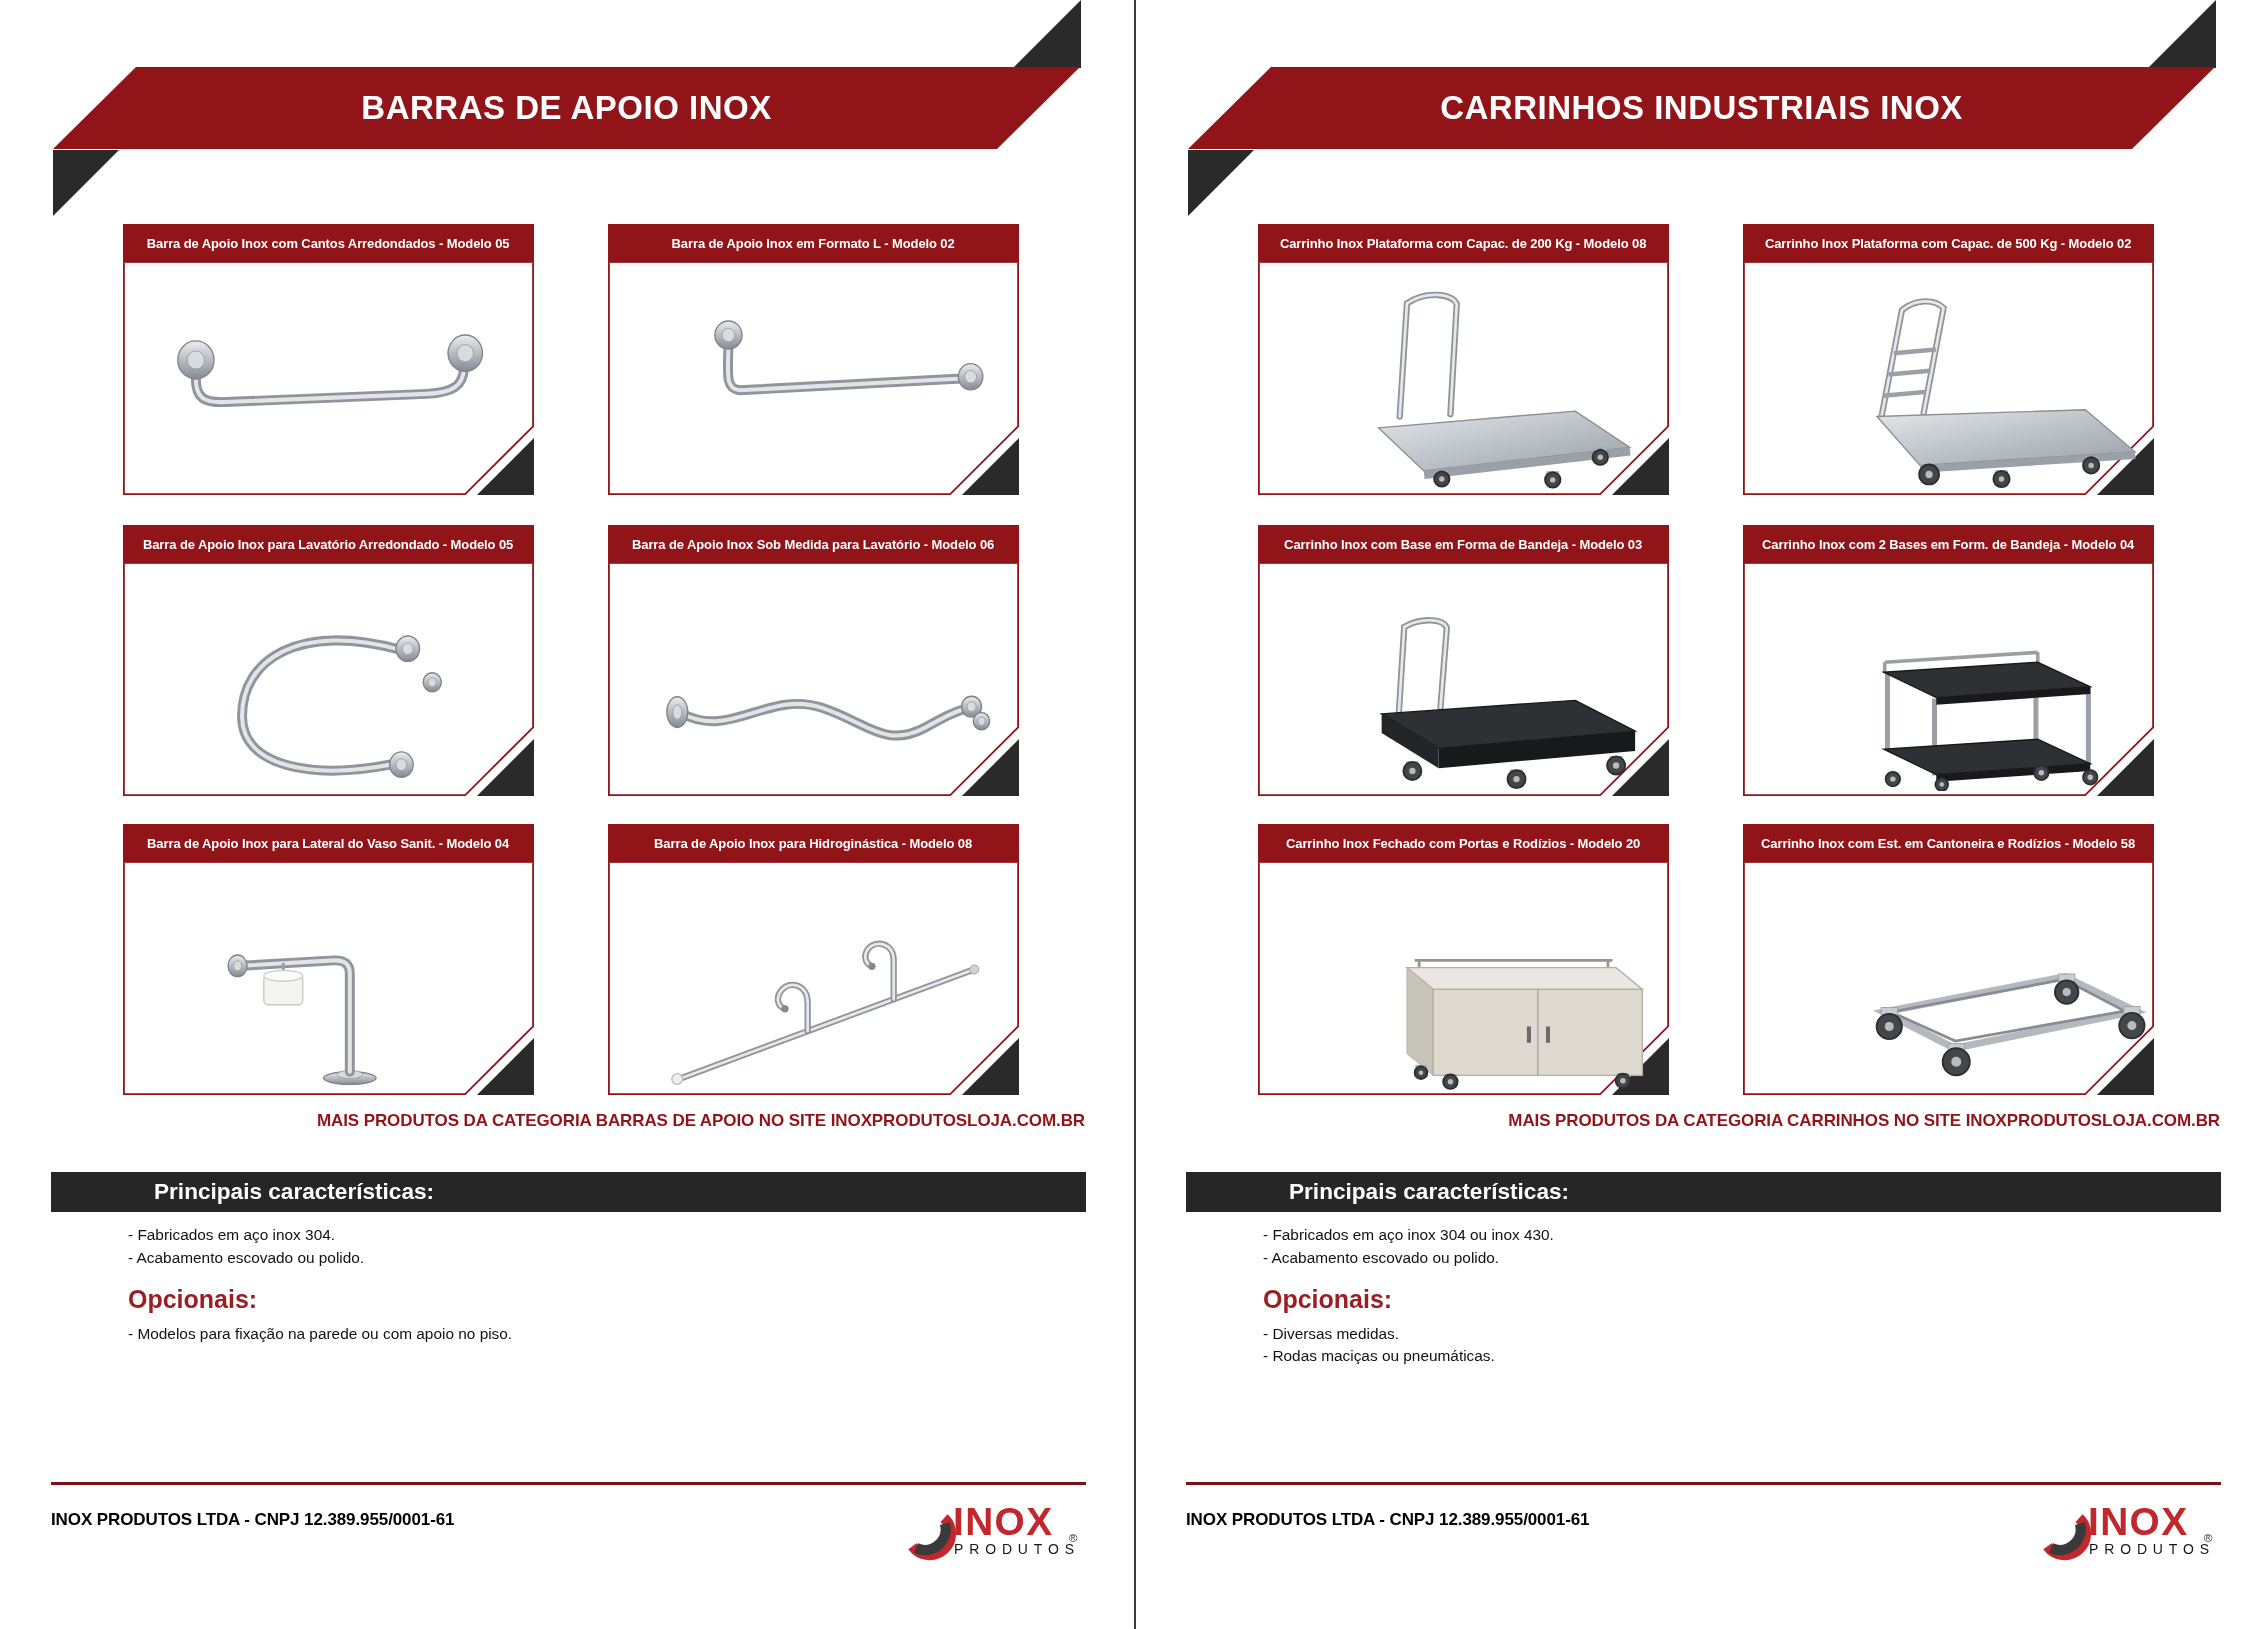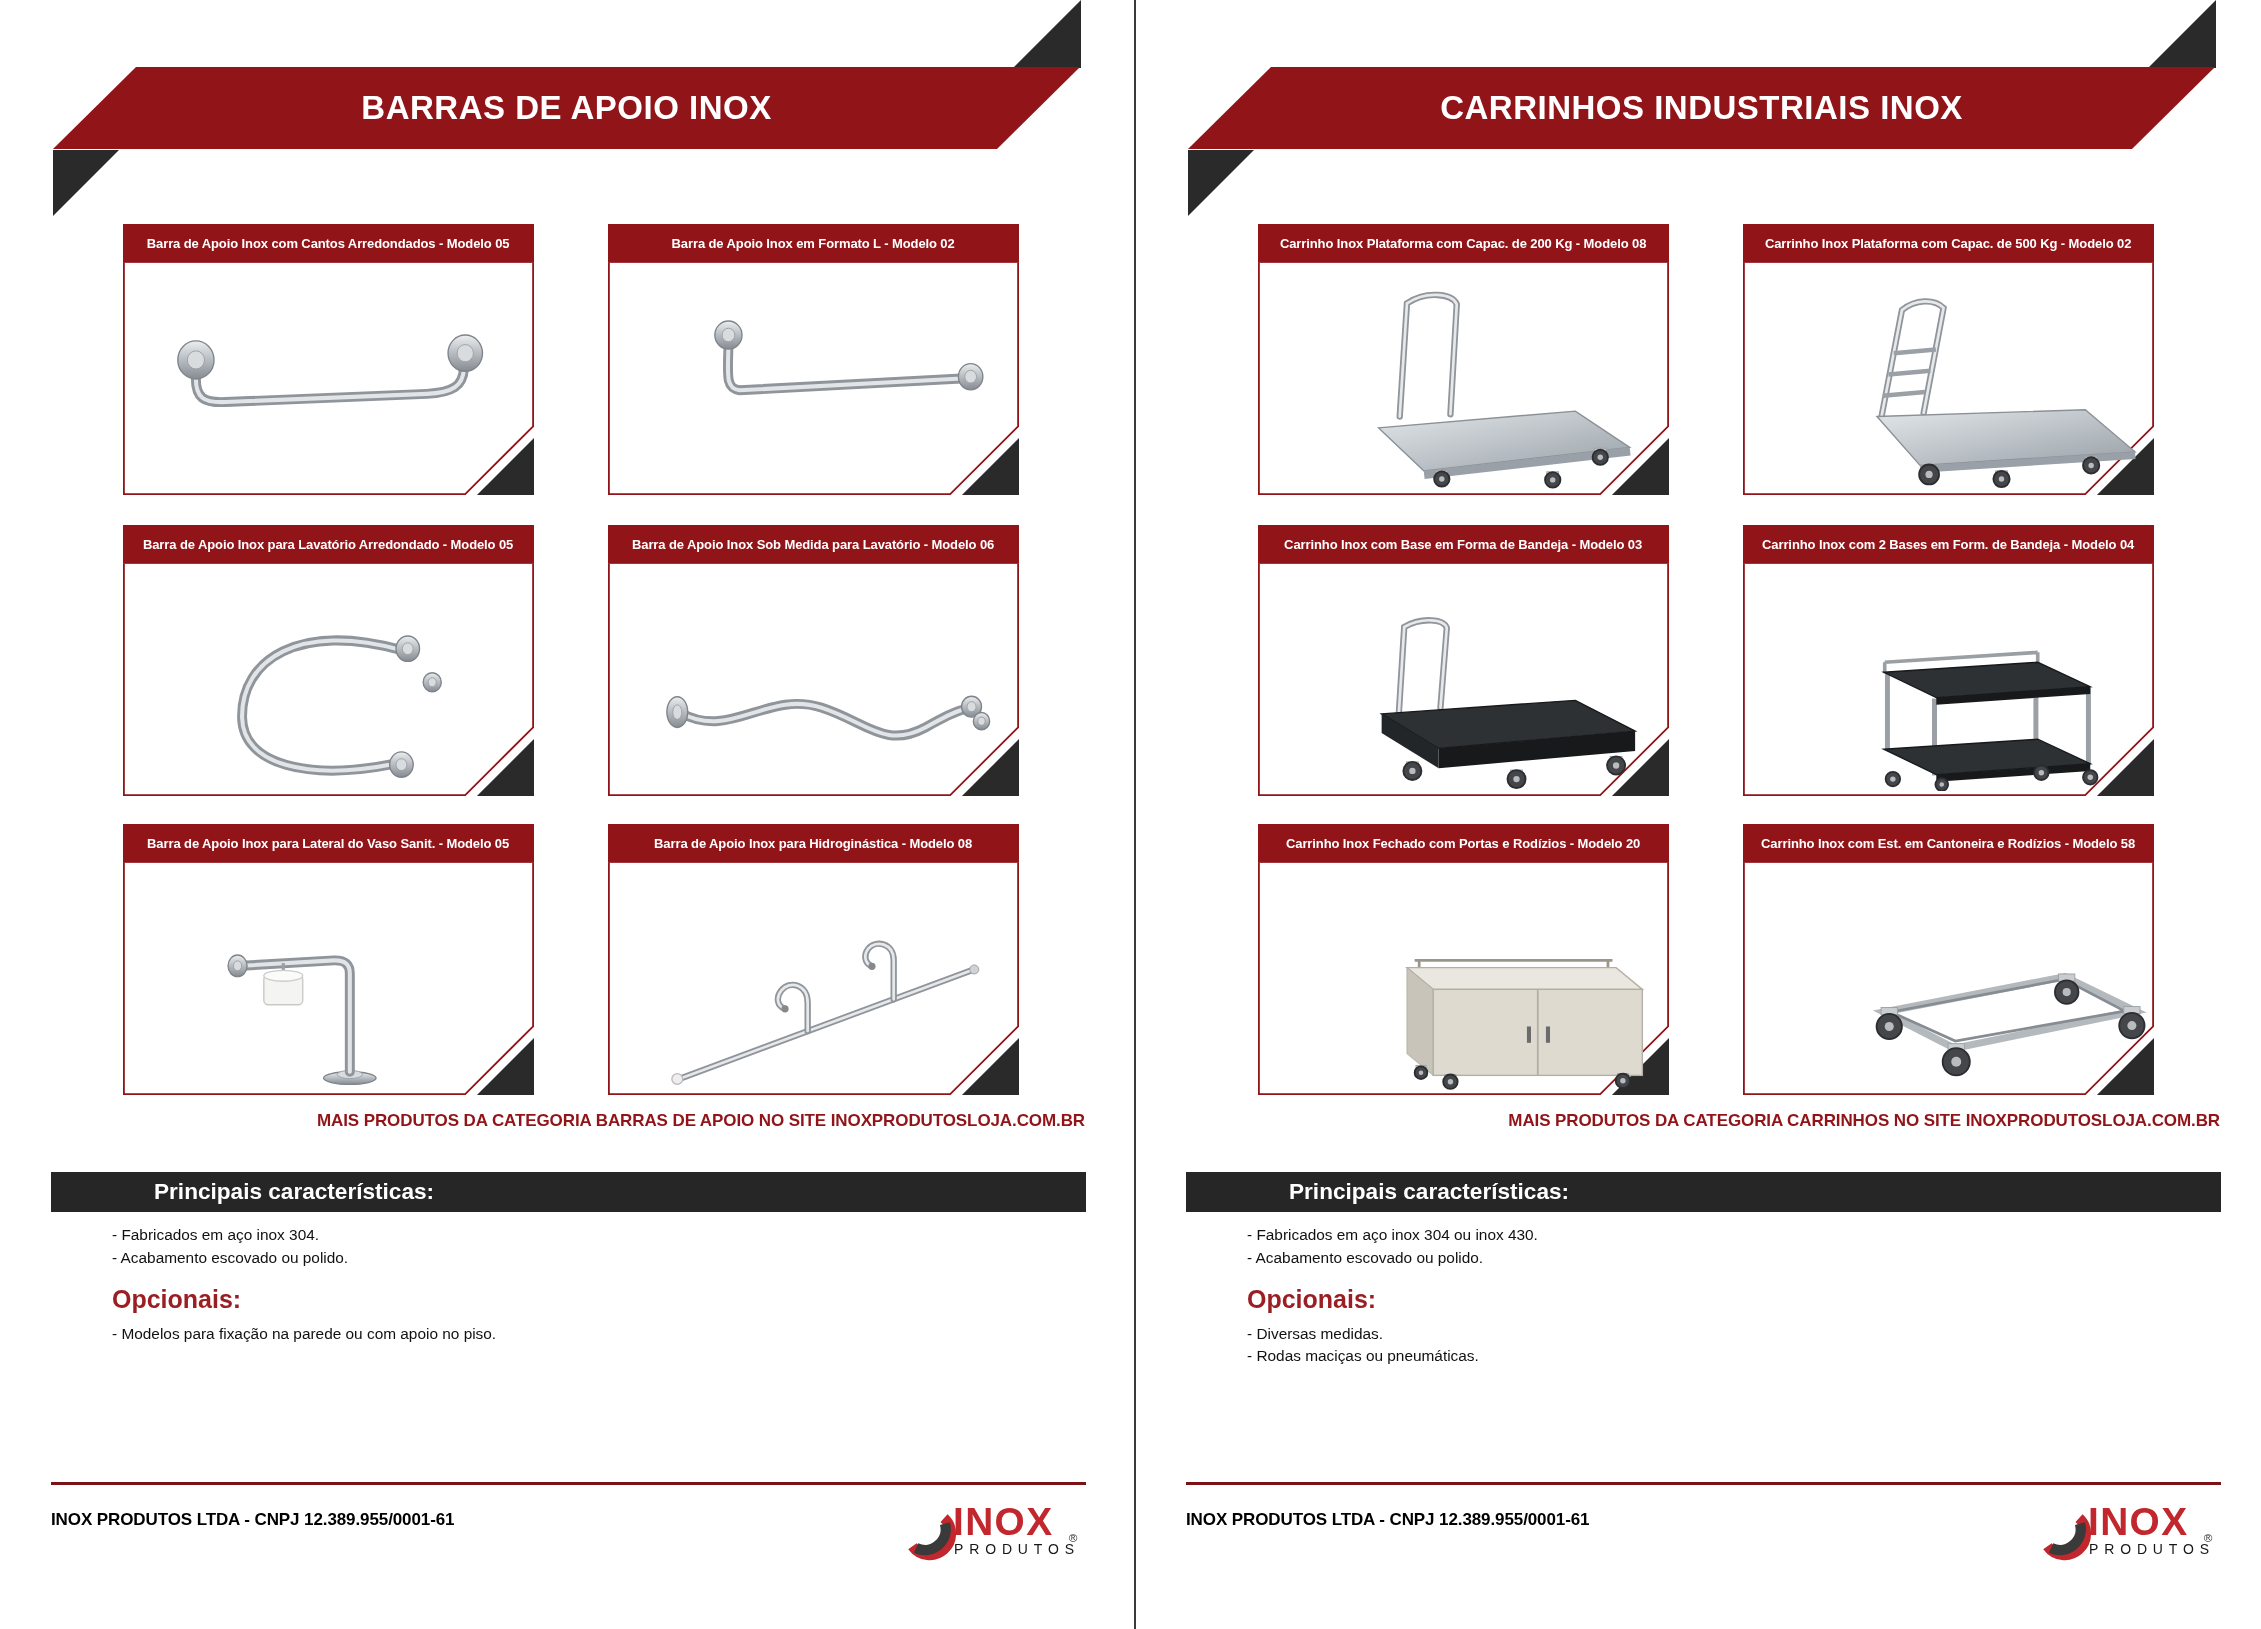--- a/index.html
+++ b/index.html
@@ -46,21 +46,21 @@
   .cabT{fill:#eae7e0;stroke:#b3afa4;stroke-width:3}
   .cabF{fill:#dedacf;stroke:#b3afa4;stroke-width:3}
   .cabS{fill:#c8c4b9;stroke:#b3afa4;stroke-width:2}
 
   
   .more{position:absolute;left:50px;top:1107px;width:1035px;height:27px;line-height:27px;
         text-align:right;color:#911419;font-weight:bold;font-size:17px;letter-spacing:-0.1px}
   .fbar{position:absolute;left:51px;top:1172px;width:1035px;height:40px;background:#262626;
         color:#fff;font-size:22.6px;font-weight:bold;line-height:40px;padding-left:103px;
         box-sizing:border-box}
-  .fblock{position:absolute;left:112px;top:1224px;width:927px}
+  .fblock{position:absolute;left:128px;top:1224px;width:927px}
   .feat{font-size:15.4px;color:#111;height:22.6px;line-height:22.6px}
   .opct{margin-top:16.3px;margin-bottom:8.1px;font-size:25px;font-weight:bold;color:#9B1E23}
   .fline{position:absolute;left:51px;top:1482px;width:1035px;height:2.7px;background:#7A1216}
   .ftext{position:absolute;left:51px;top:1510px;font-size:17px;font-weight:bold;color:#000;
          letter-spacing:-0.1px}
   .logo{position:absolute;left:898px;top:1491px;width:186px;height:76px}
 </style>
 </head>
 <body>
 
@@ -156,21 +156,21 @@
         <ellipse class="fli" cx="814" cy="338" rx="8" ry="9"></ellipse>
     </svg>
   </div>
 
   <div class="card" style="left:123px;top:824px">
     <svg class="frame" viewBox="0 0 908 600" preserveAspectRatio="none">
       <rect x="0" y="0" width="908" height="86" fill="#911419"></rect>
       <path d="M2,86 L2,598 L756,598 L906,448 L906,86" fill="none" stroke="#911419" stroke-width="4"></path>
       <polygon points="908,600 908,474 782,600" fill="#2A2A2A"></polygon>
     </svg>
-    <div class="card-title">Barra de Apoio Inox para Lateral do Vaso Sanit. - Modelo 05</div>
+    <div class="card-title">Barra de Apoio Inox para Lateral do Vaso Sanit. - Modelo 04</div>
     <svg class="product" viewBox="0 0 888 492">
       <ellipse class="fl" cx="490" cy="466" rx="58" ry="14"></ellipse>
       <ellipse class="fli" cx="490" cy="458" rx="28" ry="9"></ellipse>
       <path class="t1" d="M250,218 L455,206 C480,205 490,216 490,235 L490,452"></path>
       <path class="t2" d="M250,218 L455,206 C480,205 490,216 490,235 L490,452"></path>
       <ellipse class="fl" cx="242" cy="218" rx="21" ry="24"></ellipse>
         <ellipse class="fli" cx="242" cy="218" rx="9" ry="11"></ellipse>
       <line x1="343" y1="212" x2="343" y2="242" stroke="#9aa0a5" stroke-width="7"></line>
       <rect x="300" y="238" width="86" height="66" rx="10" fill="#f4f4f2" stroke="#c9c9c5" stroke-width="3"></rect>
       <ellipse cx="343" cy="240" rx="43" ry="12" fill="#fbfbfa" stroke="#cccccc" stroke-width="3"></ellipse>

